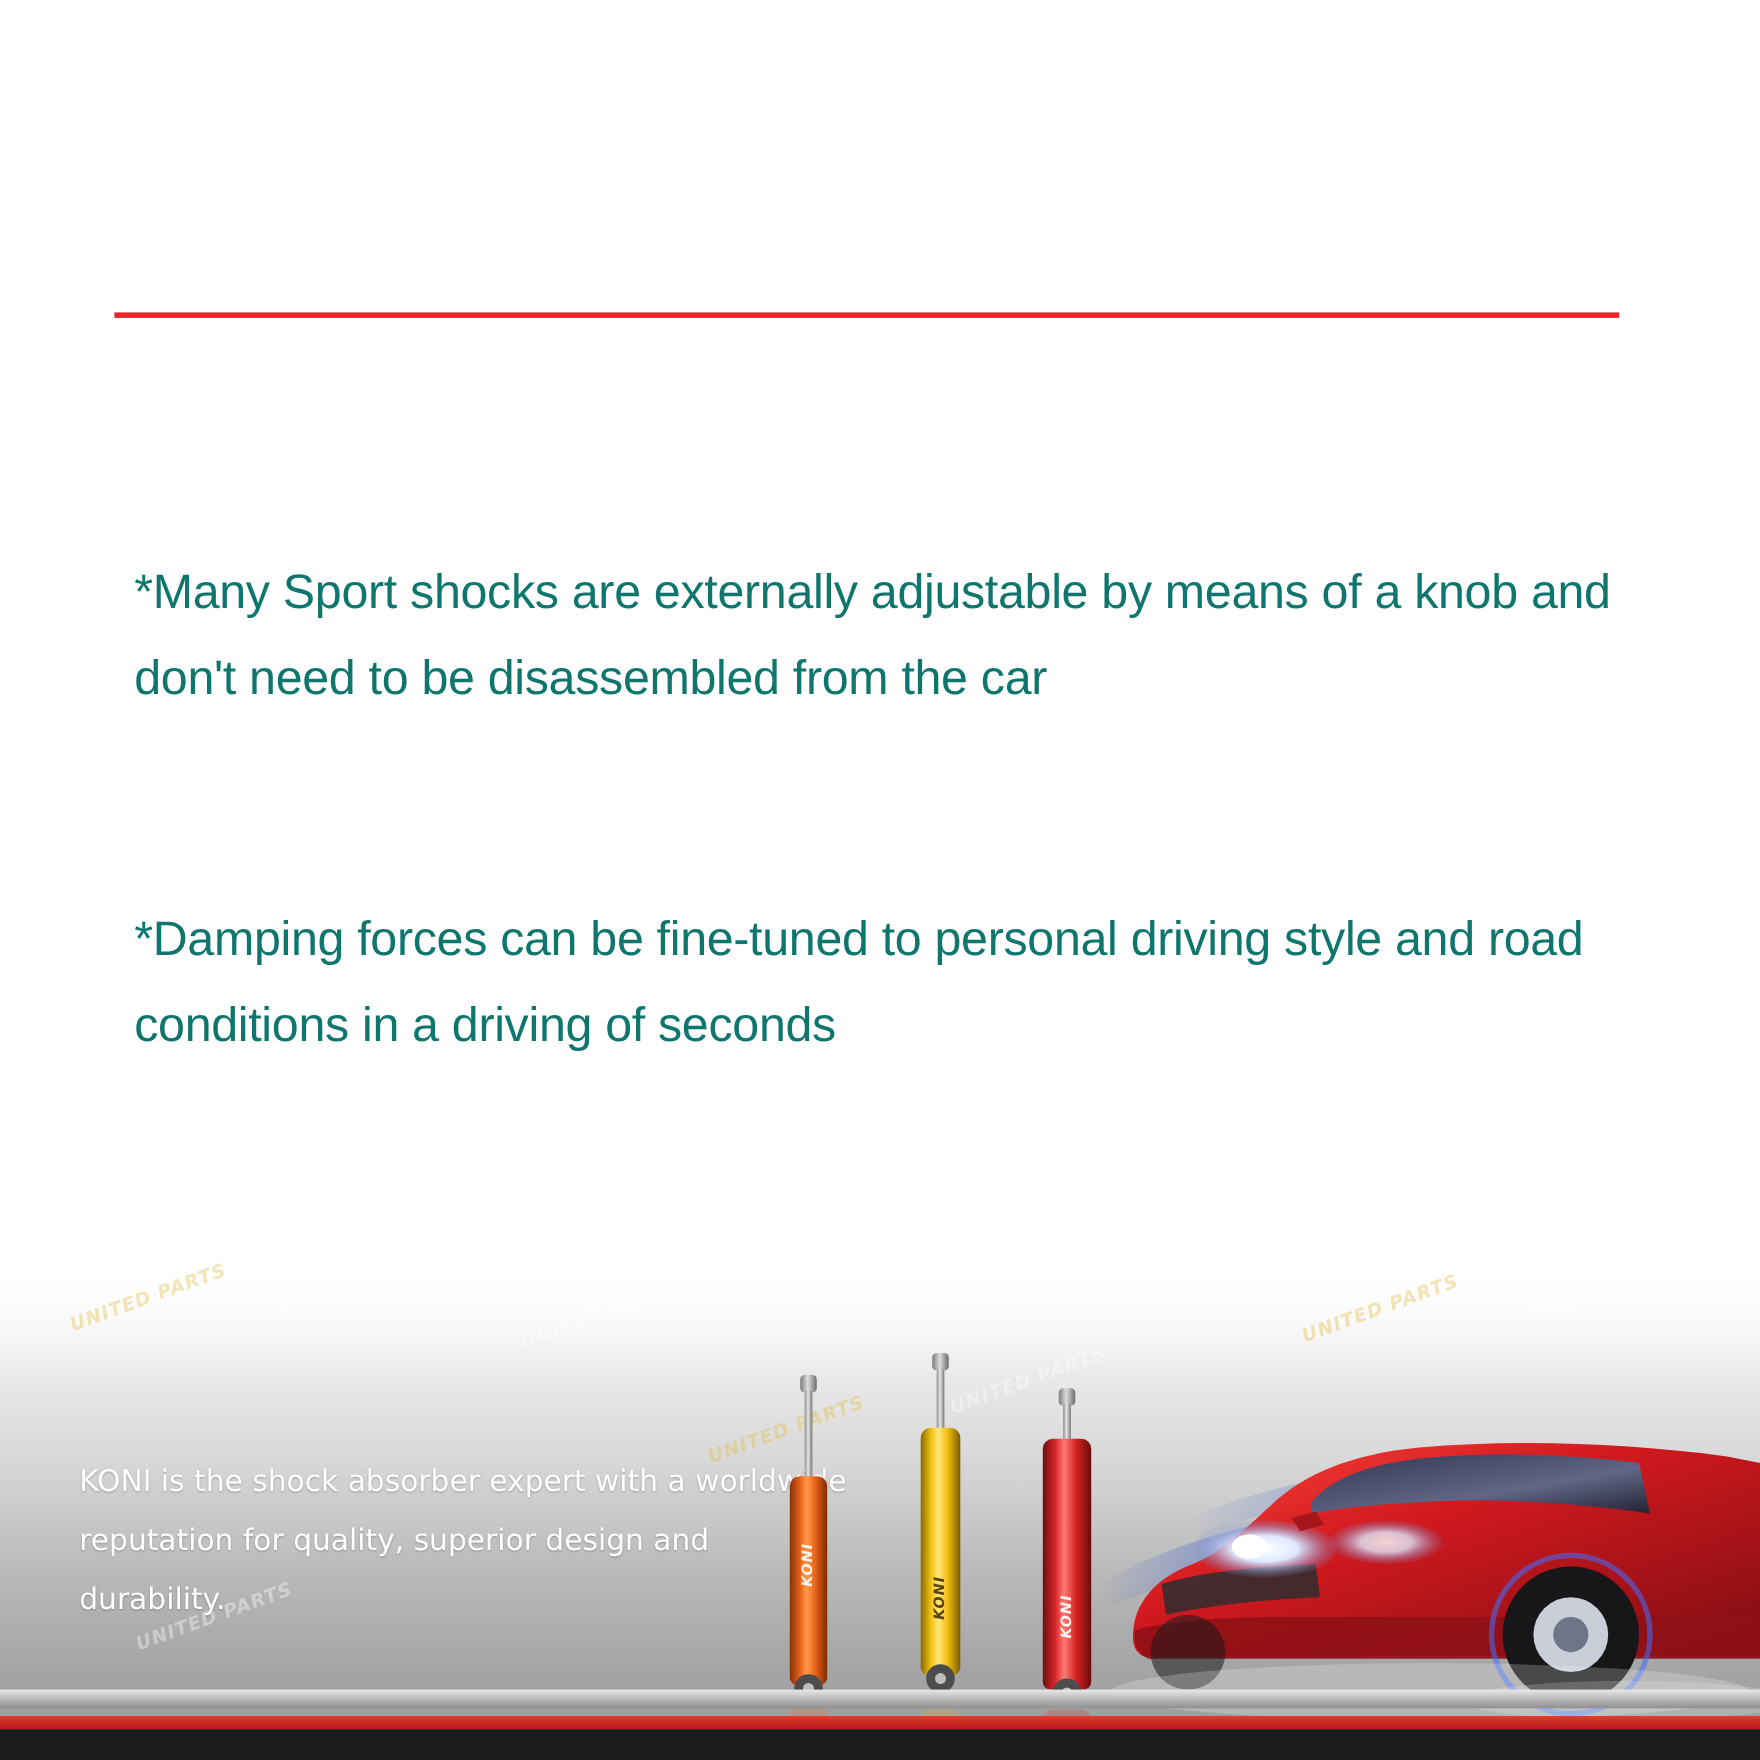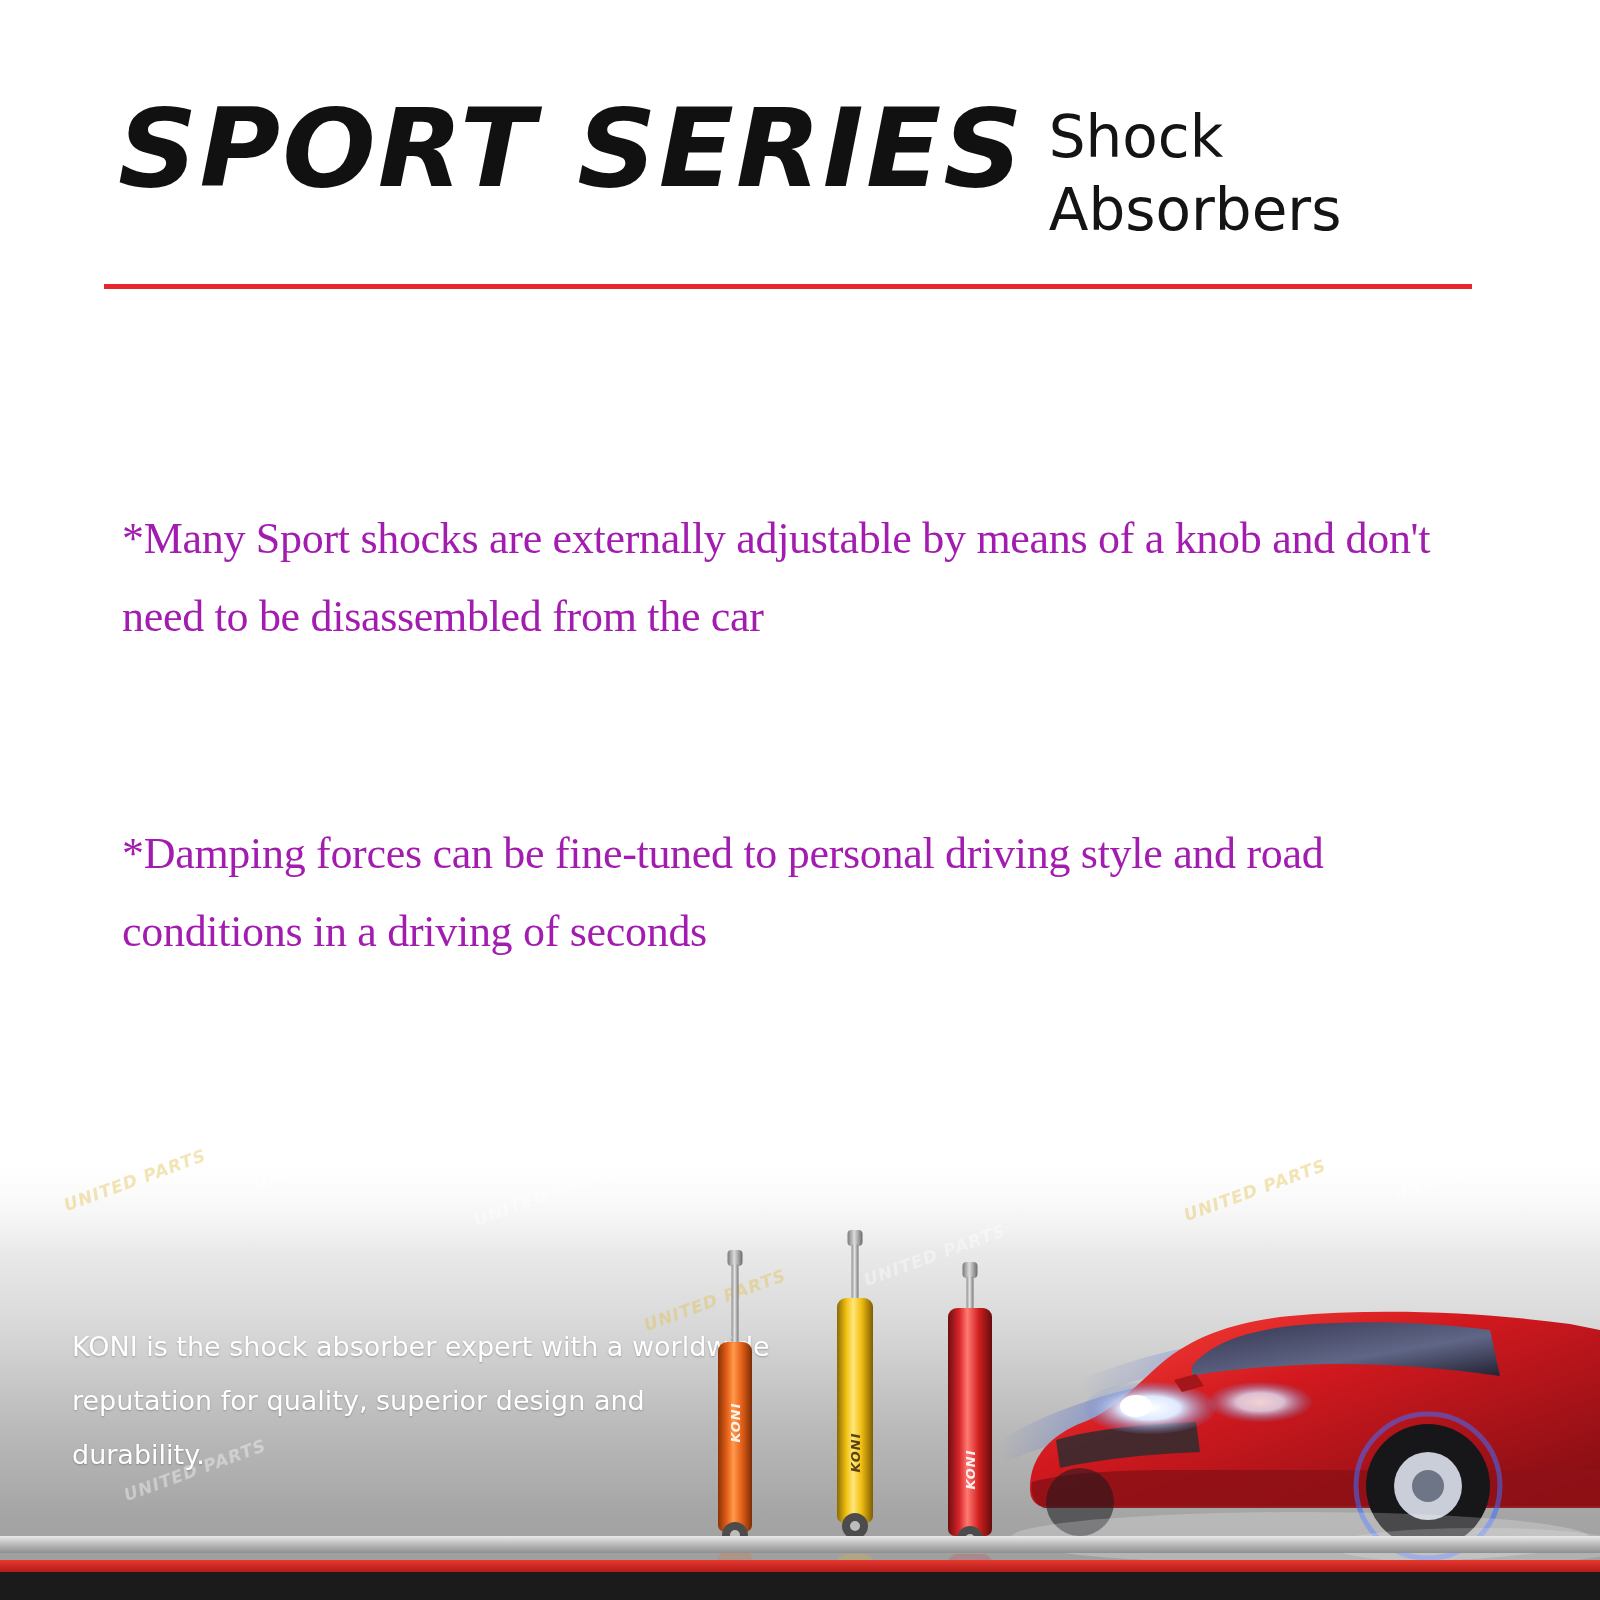--- a/index.html
+++ b/index.html
@@ -63,25 +63,25 @@
   }
 
   
   .copy {
     position: absolute;
     left: 122px;
     width: 1360px;
   }
   .copy p {
     margin: 0;
-    font-family: Liberation Serif, serif;
+    font-family: Liberation Sans, sans-serif;
     font-weight: 400;
     font-size: 44px;
     line-height: 1.78;
-    color: #a21caf;
+    color: #0f766e;
     letter-spacing: -0.3px;
   }
   .copy-1 { top: 500px; }
   .copy-2 { top: 815px; }
 
   
   .scene {
     position: absolute;
     left: 0;
     top: 1130px;
@@ -205,25 +205,20 @@
     top: 1572px;
     width: 1600px;
     height: 28px;
     background: #1b1b1b;
   }
 </style>
 </head>
 <body>
 
 <div class="header">
-  <div class="title-row">
-    <div class="title-main">SPORT SERIES</div>
-    <div class="title-sub">Shock
-Absorbers</div>
-  </div>
   <div class="red-rule"></div>
 </div>
 
 <div class="copy copy-1">
   <p>*Many Sport shocks are externally adjustable by means of a knob and don't need to be disassembled from the car</p>
 </div>
 <div class="copy copy-2">
   <p>*Damping forces can be fine-tuned to personal driving style and road conditions in a driving of seconds</p>
 </div>
 

